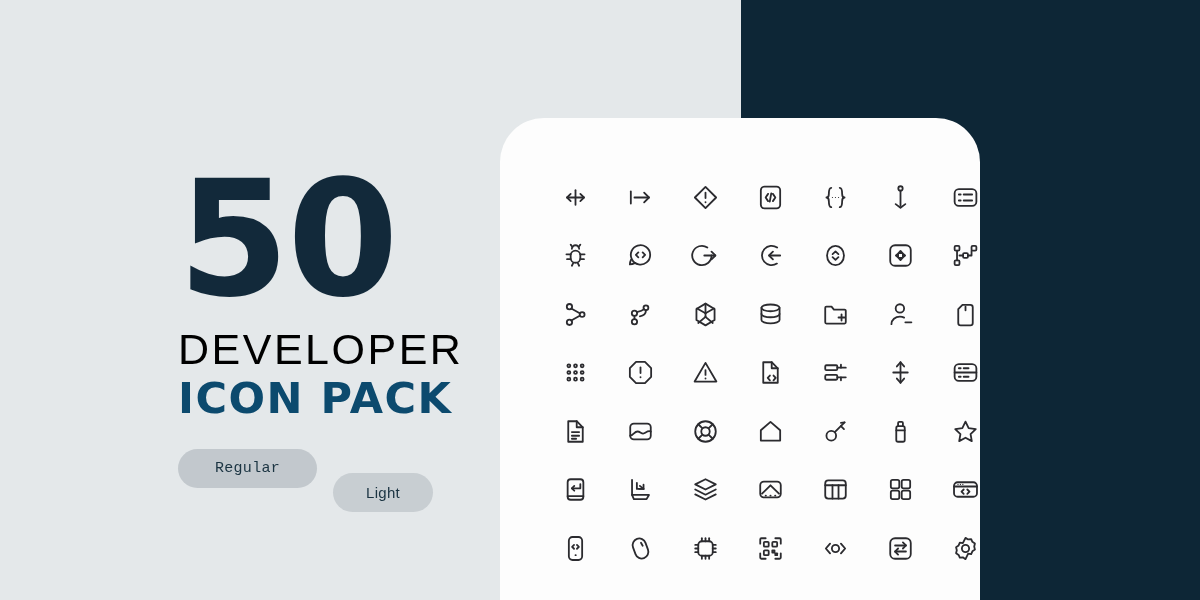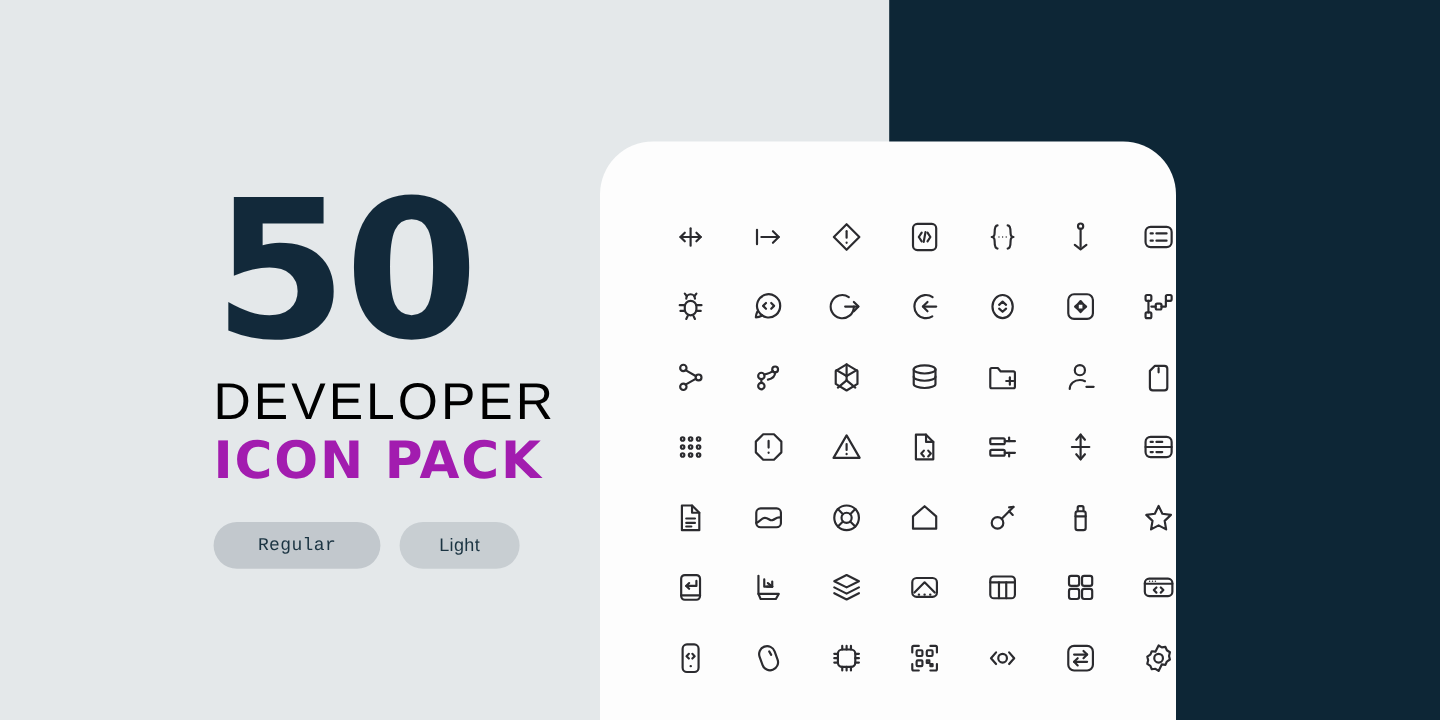--- a/index.html
+++ b/index.html
@@ -26,21 +26,21 @@
     right: 0;
     width: 459px;
     height: 600px;
     background: #0d2636;
   }
 
   
   .hero {
     position: absolute;
     left: 178px;
-    top: 150px;
+    top: 164px;
     width: 300px;
     z-index: 4;
   }
 
   .hero-number {
     font-family: "DejaVu Sans", sans-serif;
     font-size: 160px;
     line-height: 0.95;
     font-weight: 700;
     letter-spacing: -2px;
@@ -58,21 +58,21 @@
     color: #000000;
     display: block;
   }
 
   .hero-line2 {
     font-family: "DejaVu Sans", sans-serif;
     font-size: 43px;
     line-height: 1.12;
     font-weight: 700;
     letter-spacing: 1.5px;
-    color: #a21caf;
+    color: #0c4a6e;
     display: block;
     margin-top: 2px;
   }
 
   
   .pill-row {
     display: flex;
     gap: 16px;
     margin-top: 26px;
   }
@@ -85,21 +85,21 @@
     font-size: 15px;
     letter-spacing: 0.3px;
     color: #1b3442;
     cursor: pointer;
     display: flex;
     align-items: center;
     justify-content: center;
   }
 
   .pill-regular { width: 139px; background: #c2c8cd; font-family: Liberation Mono, monospace; }
-  .pill-light   { width: 100px; background: #c8ced2; }
+  .pill-light   { width: 100px; background: #c8ced2; margin-top: 24px; }
 
   
   .icon-card {
     position: absolute;
     left: 500px;
     top: 118px;
     width: 480px;
     height: 482px;
     background: #fdfdfd;
     border-top-left-radius: 44px;

